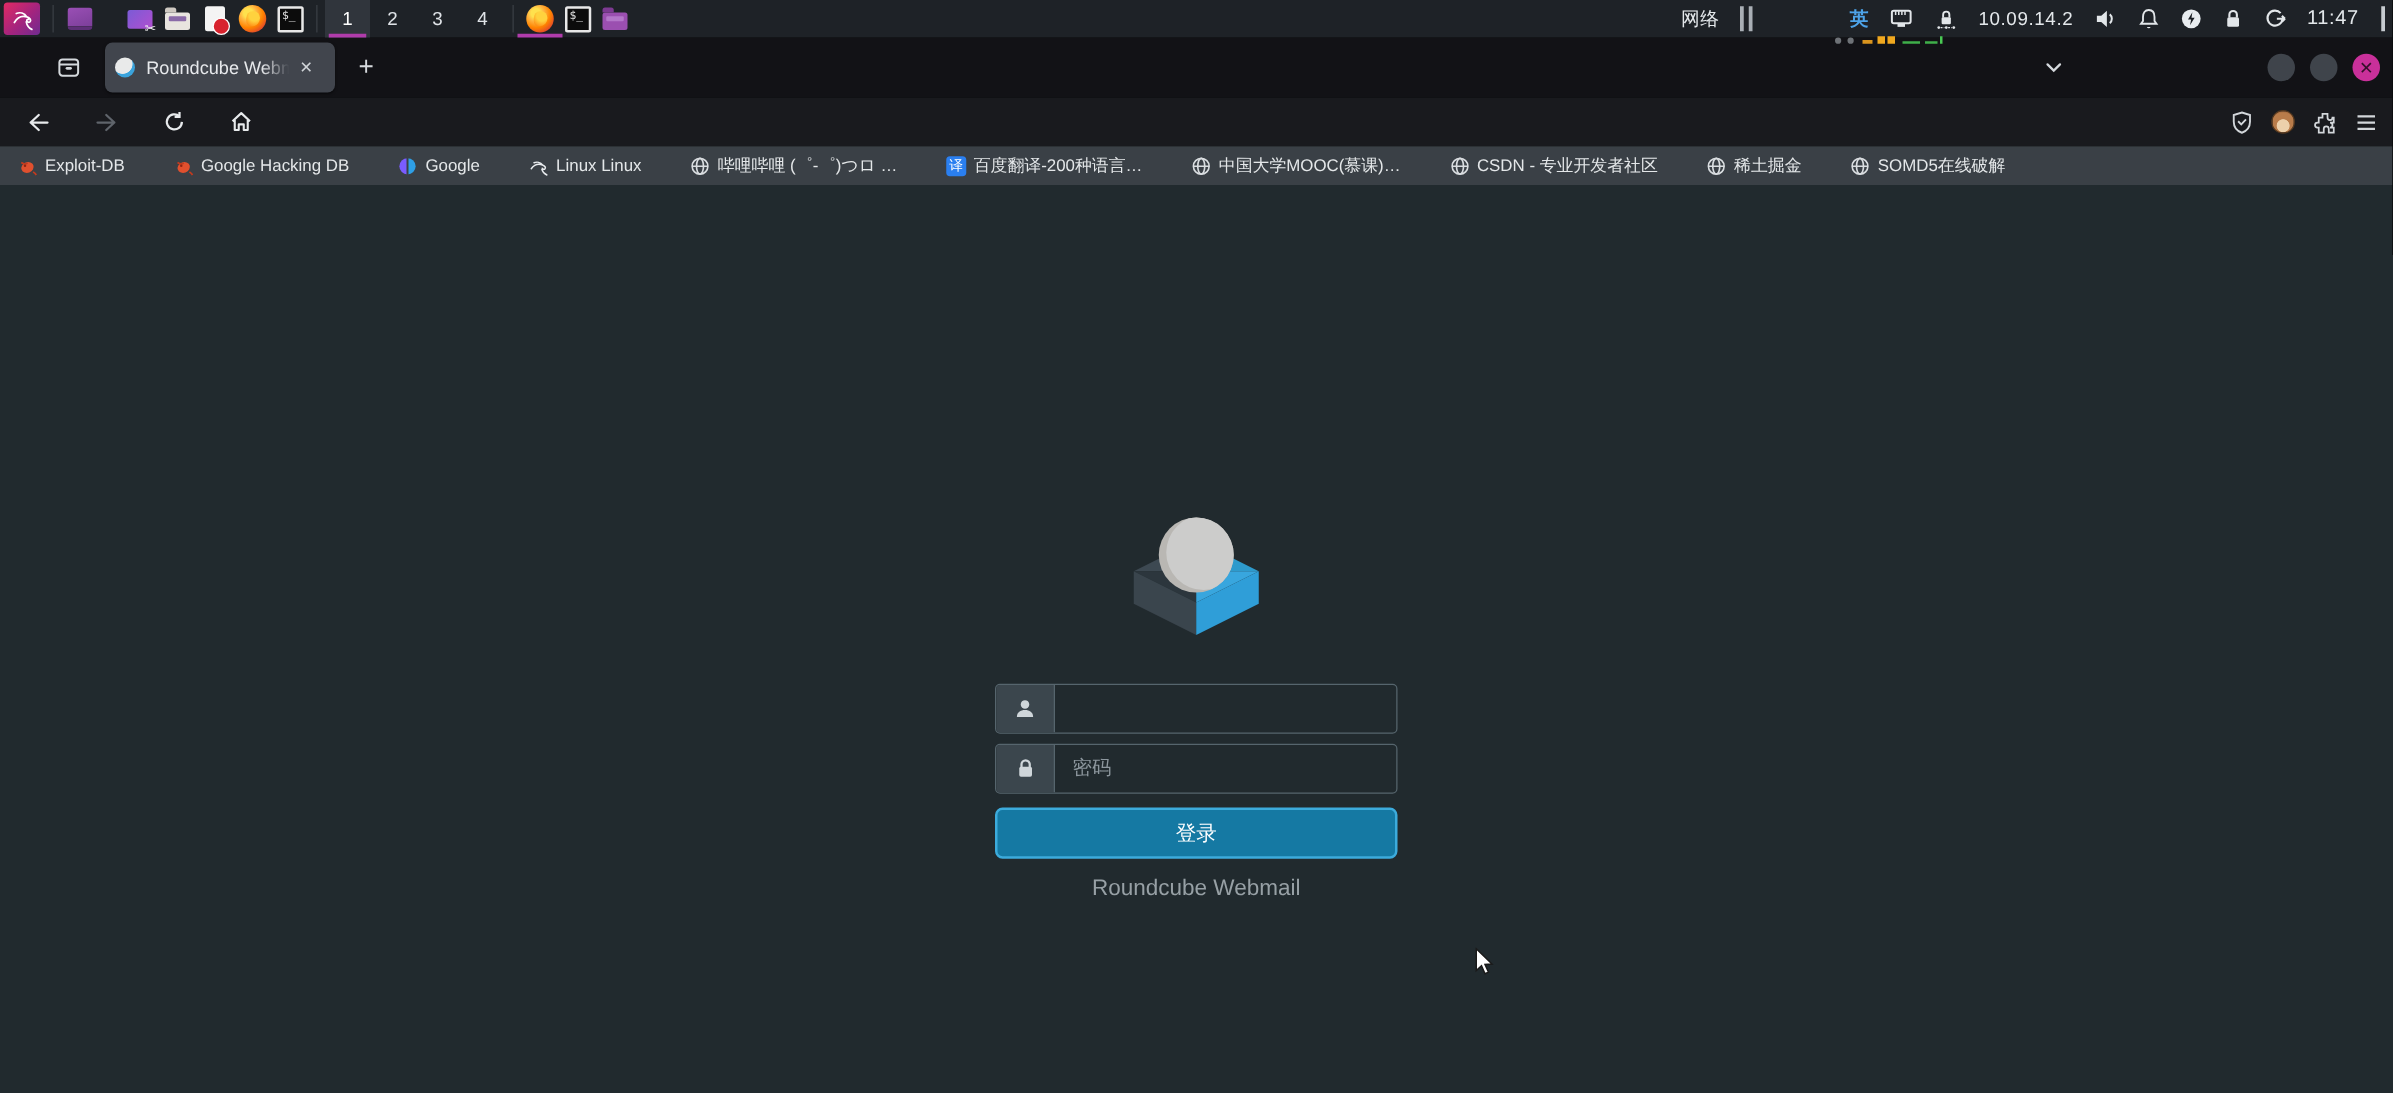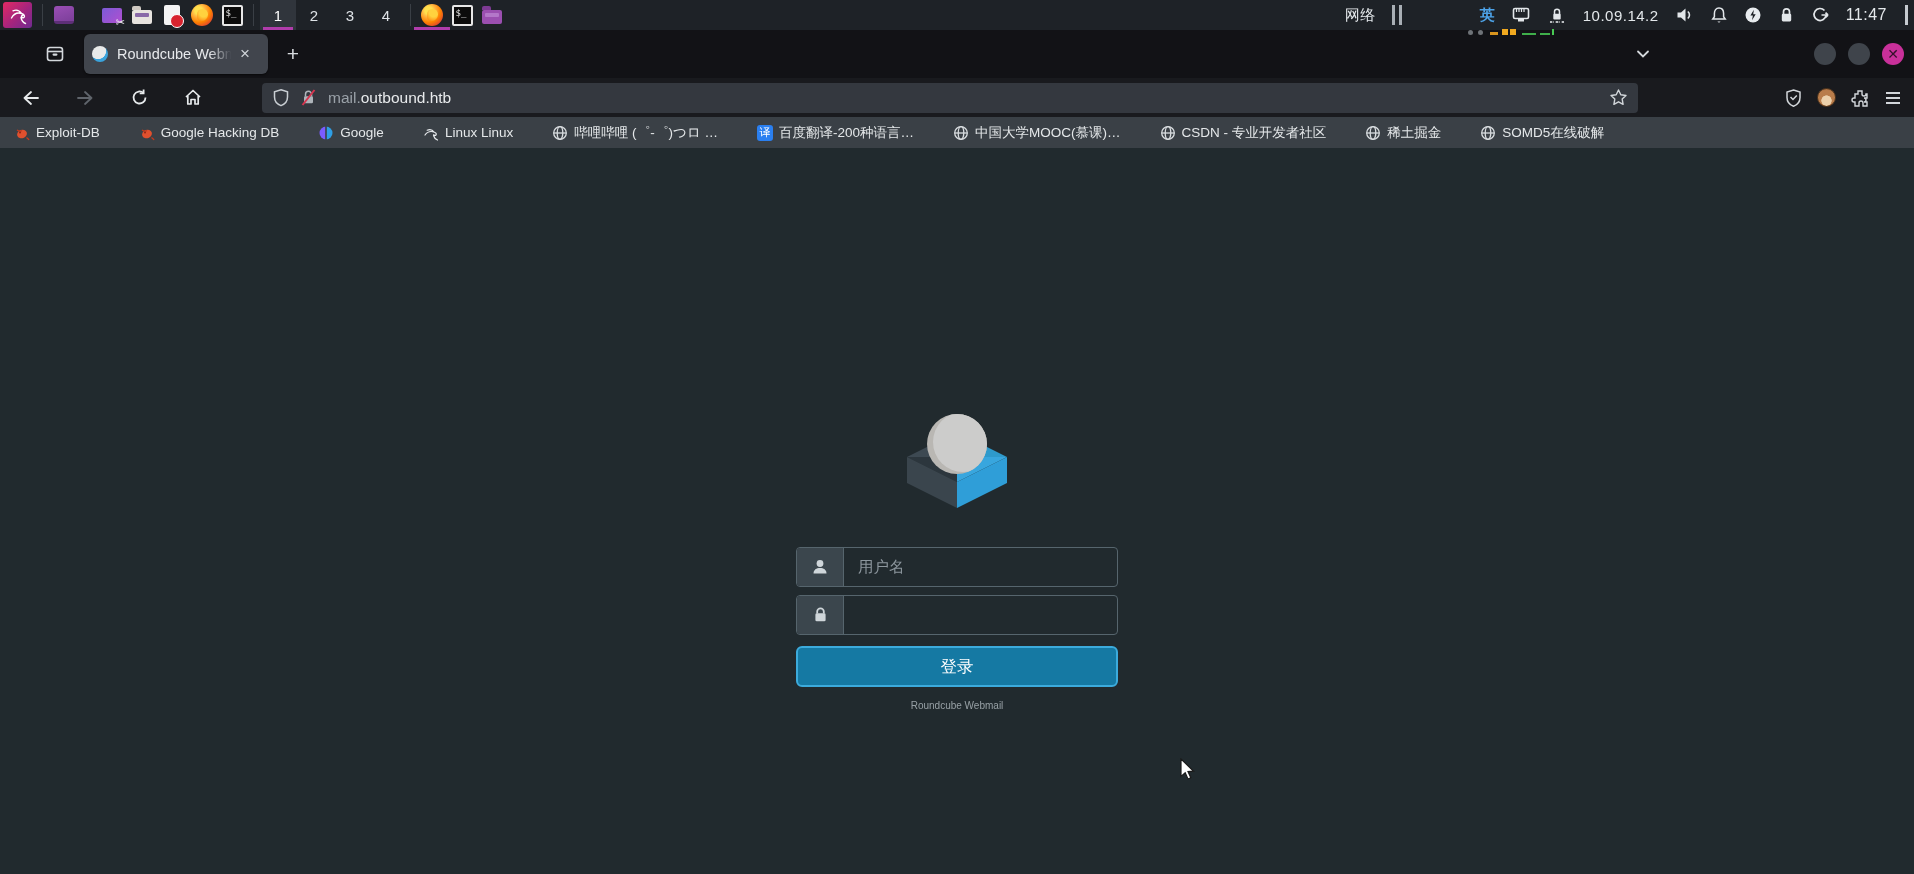--- a/index.html
+++ b/index.html
@@ -91,21 +91,21 @@
   .field { position:absolute; left:0; width:322px; height:40px; border:1px solid #56656d; border-radius:4px;
            display:flex; overflow:hidden; background:#212a2e; }
   .field .icon-cell { width:47px; background:#3b464d; border-right:1px solid #56656d;
                       display:flex; align-items:center; justify-content:center; flex:0 0 47px; }
   .field input { flex:1; background:transparent; border:none; outline:none; color:#cfd5d9;
                  font-size:15.5px; padding:0 14px; font-family:inherit; }
   .field input::placeholder { color:#8d979e; opacity:1; }
   .login-btn { position:absolute; left:0; top:99px; width:322px; height:41px; background:#1579a3;
                border:2px solid #3cabdc; border-radius:6px; color:#fff; font-size:16.5px;
                display:flex; align-items:center; justify-content:center; font-family:inherit; }
-  .rc-footer { position:absolute; left:0; top:153px; width:322px; text-align:center; color:#97a0a5; font-size:10px; }
+  .rc-footer { position:absolute; left:0; top:153px; width:322px; text-align:center; color:#97a0a5; font-size:18px; }
   .cursor { position:absolute; left:1177px; top:610px; z-index:50; pointer-events:none; }
 </style>
 </head>
 <body>
 
 <div class="screen">
 
   <div class="panel">
     <div class="kali-tile">
       <svg width="18" height="20" viewBox="0 0 18 20">
@@ -245,36 +245,20 @@
     </div>
     <div class="nav-btn">
       <svg width="19" height="19" viewBox="0 0 19 19">
         <path d="M15.5 9.5 A6 6 0 1 1 13.6 5.1" fill="none" stroke="#e7eaec" stroke-width="1.8"></path>
         <path d="M13.6 1.5 V5.4 H9.7" fill="none" stroke="#e7eaec" stroke-width="1.8"></path>
       </svg>
     </div>
     <div class="nav-btn">
       <svg width="20" height="19" viewBox="0 0 20 19">
         <path d="M3 9 L10 2.5 L17 9 M4.8 8 V16 H8 V11.5 H12 V16 H15.2 V8" fill="none" stroke="#e7eaec" stroke-width="1.7" stroke-linejoin="round"></path>
-      </svg>
-    </div>
-    <div class="urlbar">
-      <svg width="18" height="19" viewBox="0 0 18 19">
-        <path d="M9 1.8 L15.5 3.8 V9 C15.5 13.6 12.8 16.2 9 17.6 C5.2 16.2 2.5 13.6 2.5 9 V3.8 Z" fill="none" stroke="#c9ced3" stroke-width="1.5"></path>
-      </svg>
-      <svg width="19" height="19" viewBox="0 0 19 19" style="margin-left:9px">
-        <path d="M6.5 8.5 V6.3 a3 3 0 0 1 6 0 V8.5" fill="none" stroke="#aeb4ba" stroke-width="1.5"></path>
-        <rect x="5" y="8.3" width="9" height="7" rx="1.2" fill="#aeb4ba"></rect>
-        <path d="M3.5 17 L15.5 2" stroke="#d7354f" stroke-width="2"></path>
-      </svg>
-      <div class="url-text">
-        <span class="dim">mail.</span><span class="dom">outbound.htb</span>
-      </div>
-      <svg width="19" height="19" viewBox="0 0 19 19">
-        <path d="M9.5 2 L11.8 6.8 L17 7.5 L13.2 11.1 L14.1 16.3 L9.5 13.8 L4.9 16.3 L5.8 11.1 L2 7.5 L7.2 6.8 Z" fill="none" stroke="#d2d6da" stroke-width="1.4" stroke-linejoin="round"></path>
       </svg>
     </div>
     <div class="nav-right">
       <svg width="19" height="20" viewBox="0 0 19 20">
         <path d="M9.5 2 L16 4 V9.4 C16 14 13.3 16.8 9.5 18.2 C5.7 16.8 3 14 3 9.4 V4 Z" fill="none" stroke="#d2d6da" stroke-width="1.5"></path>
         <path d="M6.5 9 L9 11.5 L12.8 7.5" fill="none" stroke="#d2d6da" stroke-width="1.5"></path>
       </svg>
       <span class="avatar"></span>
       <svg width="20" height="20" viewBox="0 0 20 20">
         <path d="M8 3 h4 v3 a2 2 0 1 0 4 0 h1 v4 h-3 a2 2 0 1 1 0 4 h3 v4 h-4 v-3 a2 2 0 1 0 -4 0 v3 H5 v-4 H4 a2 2 0 1 1 0 -4 h1 V6 h3 Z" fill="none" stroke="#d2d6da" stroke-width="1.4"></path>
@@ -401,29 +385,29 @@
     </svg>
 
     <div class="login-box">
       <div class="field" style="top:0">
         <span class="icon-cell">
           <svg width="18" height="18" viewBox="0 0 18 18">
             <circle cx="9" cy="5.5" r="3.4" fill="#cfd6da"></circle>
             <path d="M2.5 15.5 C2.5 11.8 5.4 10 9 10 C12.6 10 15.5 11.8 15.5 15.5 Z" fill="#cfd6da"></path>
           </svg>
         </span>
-        <input type="text" placeholder="用户名" style="">
       </div>
       <div class="field" style="top:48px">
         <span class="icon-cell">
           <svg width="17" height="18" viewBox="0 0 17 18">
             <path d="M5.2 7.5 V5.6 a3.3 3.3 0 0 1 6.6 0 V7.5" fill="none" stroke="#cfd6da" stroke-width="1.8"></path>
             <rect x="3.4" y="7.3" width="10.2" height="8" rx="1.4" fill="#cfd6da"></rect>
           </svg>
         </span>
+        <input type="password" placeholder="密码" style="">
       </div>
       <button class="login-btn">登录</button>
       <div class="rc-footer">Roundcube Webmail</div>
     </div>
 
     <svg class="cursor" width="20" height="24" viewBox="0 0 20 24">
       <path d="M4 1 L4 18.5 L8.2 14.7 L11 21 L13.8 19.7 L11 13.6 L16.6 13.2 Z" fill="#fff" stroke="#1a1a1a" stroke-width="1.2"></path>
     </svg>
   </div>
 

